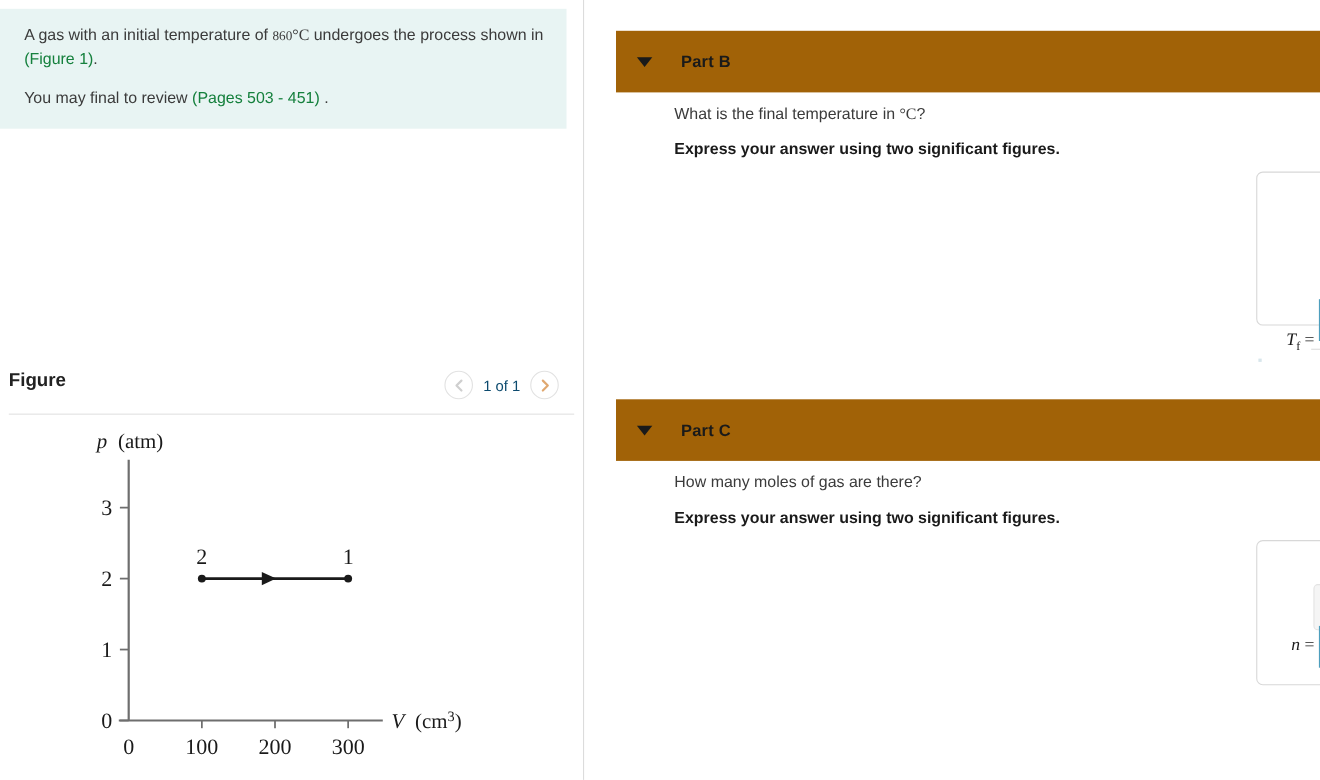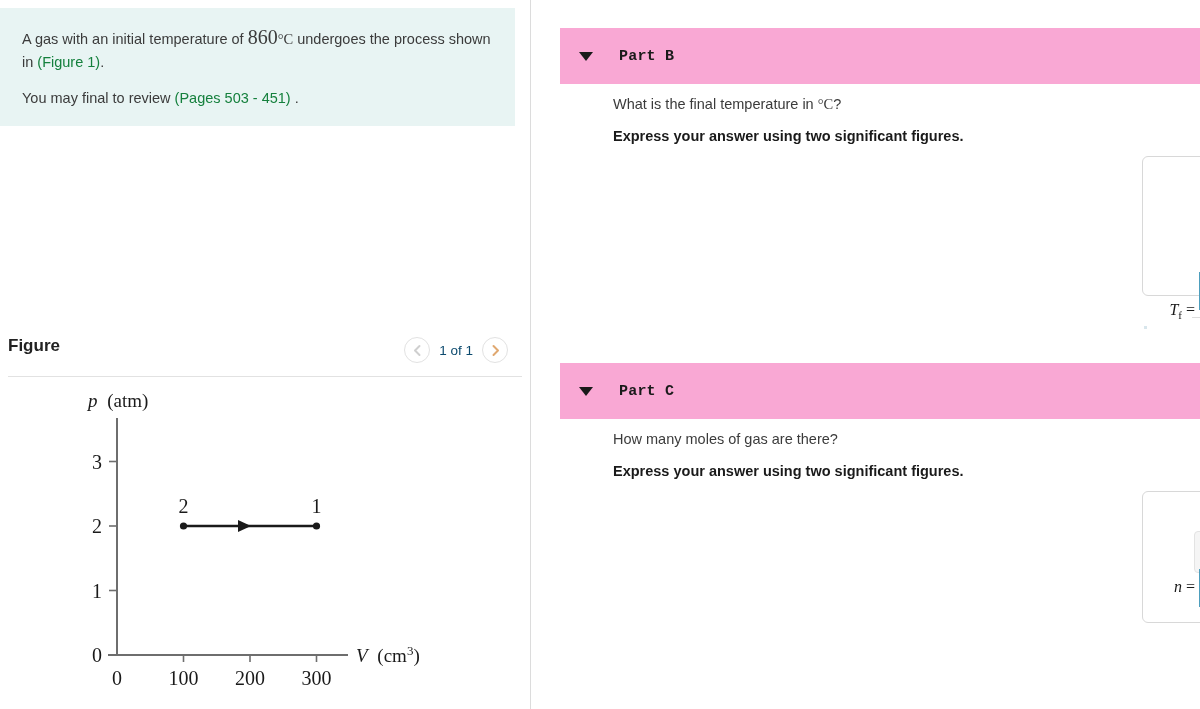--- a/index.html
+++ b/index.html
@@ -27,21 +27,21 @@
     background: #e8f4f3;
     padding: 14px 18px 16px 22px;
     box-sizing: border-box;
   }
   .problem-line {
     font-size: 14.5px; color: #3b3b3b; line-height: 1.5;
     margin: 0 0 14px 0;
   }
   .problem-line:last-child { margin-bottom: 0; }
   .lnk { color: #15803d; text-decoration: none; cursor: pointer; }
-  .mathserif { font-family: "Liberation Serif", serif; font-size: 20px; }
+  .mathserif { font-family: "Liberation Serif", serif; font-size: 12px; }
   .deg { font-family: "Liberation Serif", serif; }
 
   
   .figure-header {
     position: absolute; left: 0; top: 334px; width: 530px; height: 42px;
   }
   .figure-title {
     position: absolute; left: 8px; top: 2px;
     font-size: 17px; font-weight: bold; color: #222;
   }
@@ -60,22 +60,22 @@
 
   
   .figure-plot { position: absolute; left: 0px; top: 382px; width: 530px; height: 320px; }
 
   
   .right-pane { position: absolute; left: 531px; top: 0; width: 669px; height: 709px; }
 
   .part-block { position: absolute; left: 0; width: 669px; }
   .part-header {
     position: absolute; left: 29px; top: 0; width: 640px; height: 56px;
-    background: #f9a8d4;
-    display: flex; align-items: center; font-family: Liberation Mono, monospace;
+    background: #a16207;
+    display: flex; align-items: center;
   }
   .part-caret {
     margin-left: 19px; width: 0; height: 0;
     border-left: 7px solid transparent;
     border-right: 7px solid transparent;
     border-top: 9px solid #1a1a1a;
     cursor: pointer;
   }
   .part-label {
     margin-left: 26px; font-size: 15px; font-weight: bold; color: #1a1a1a;

